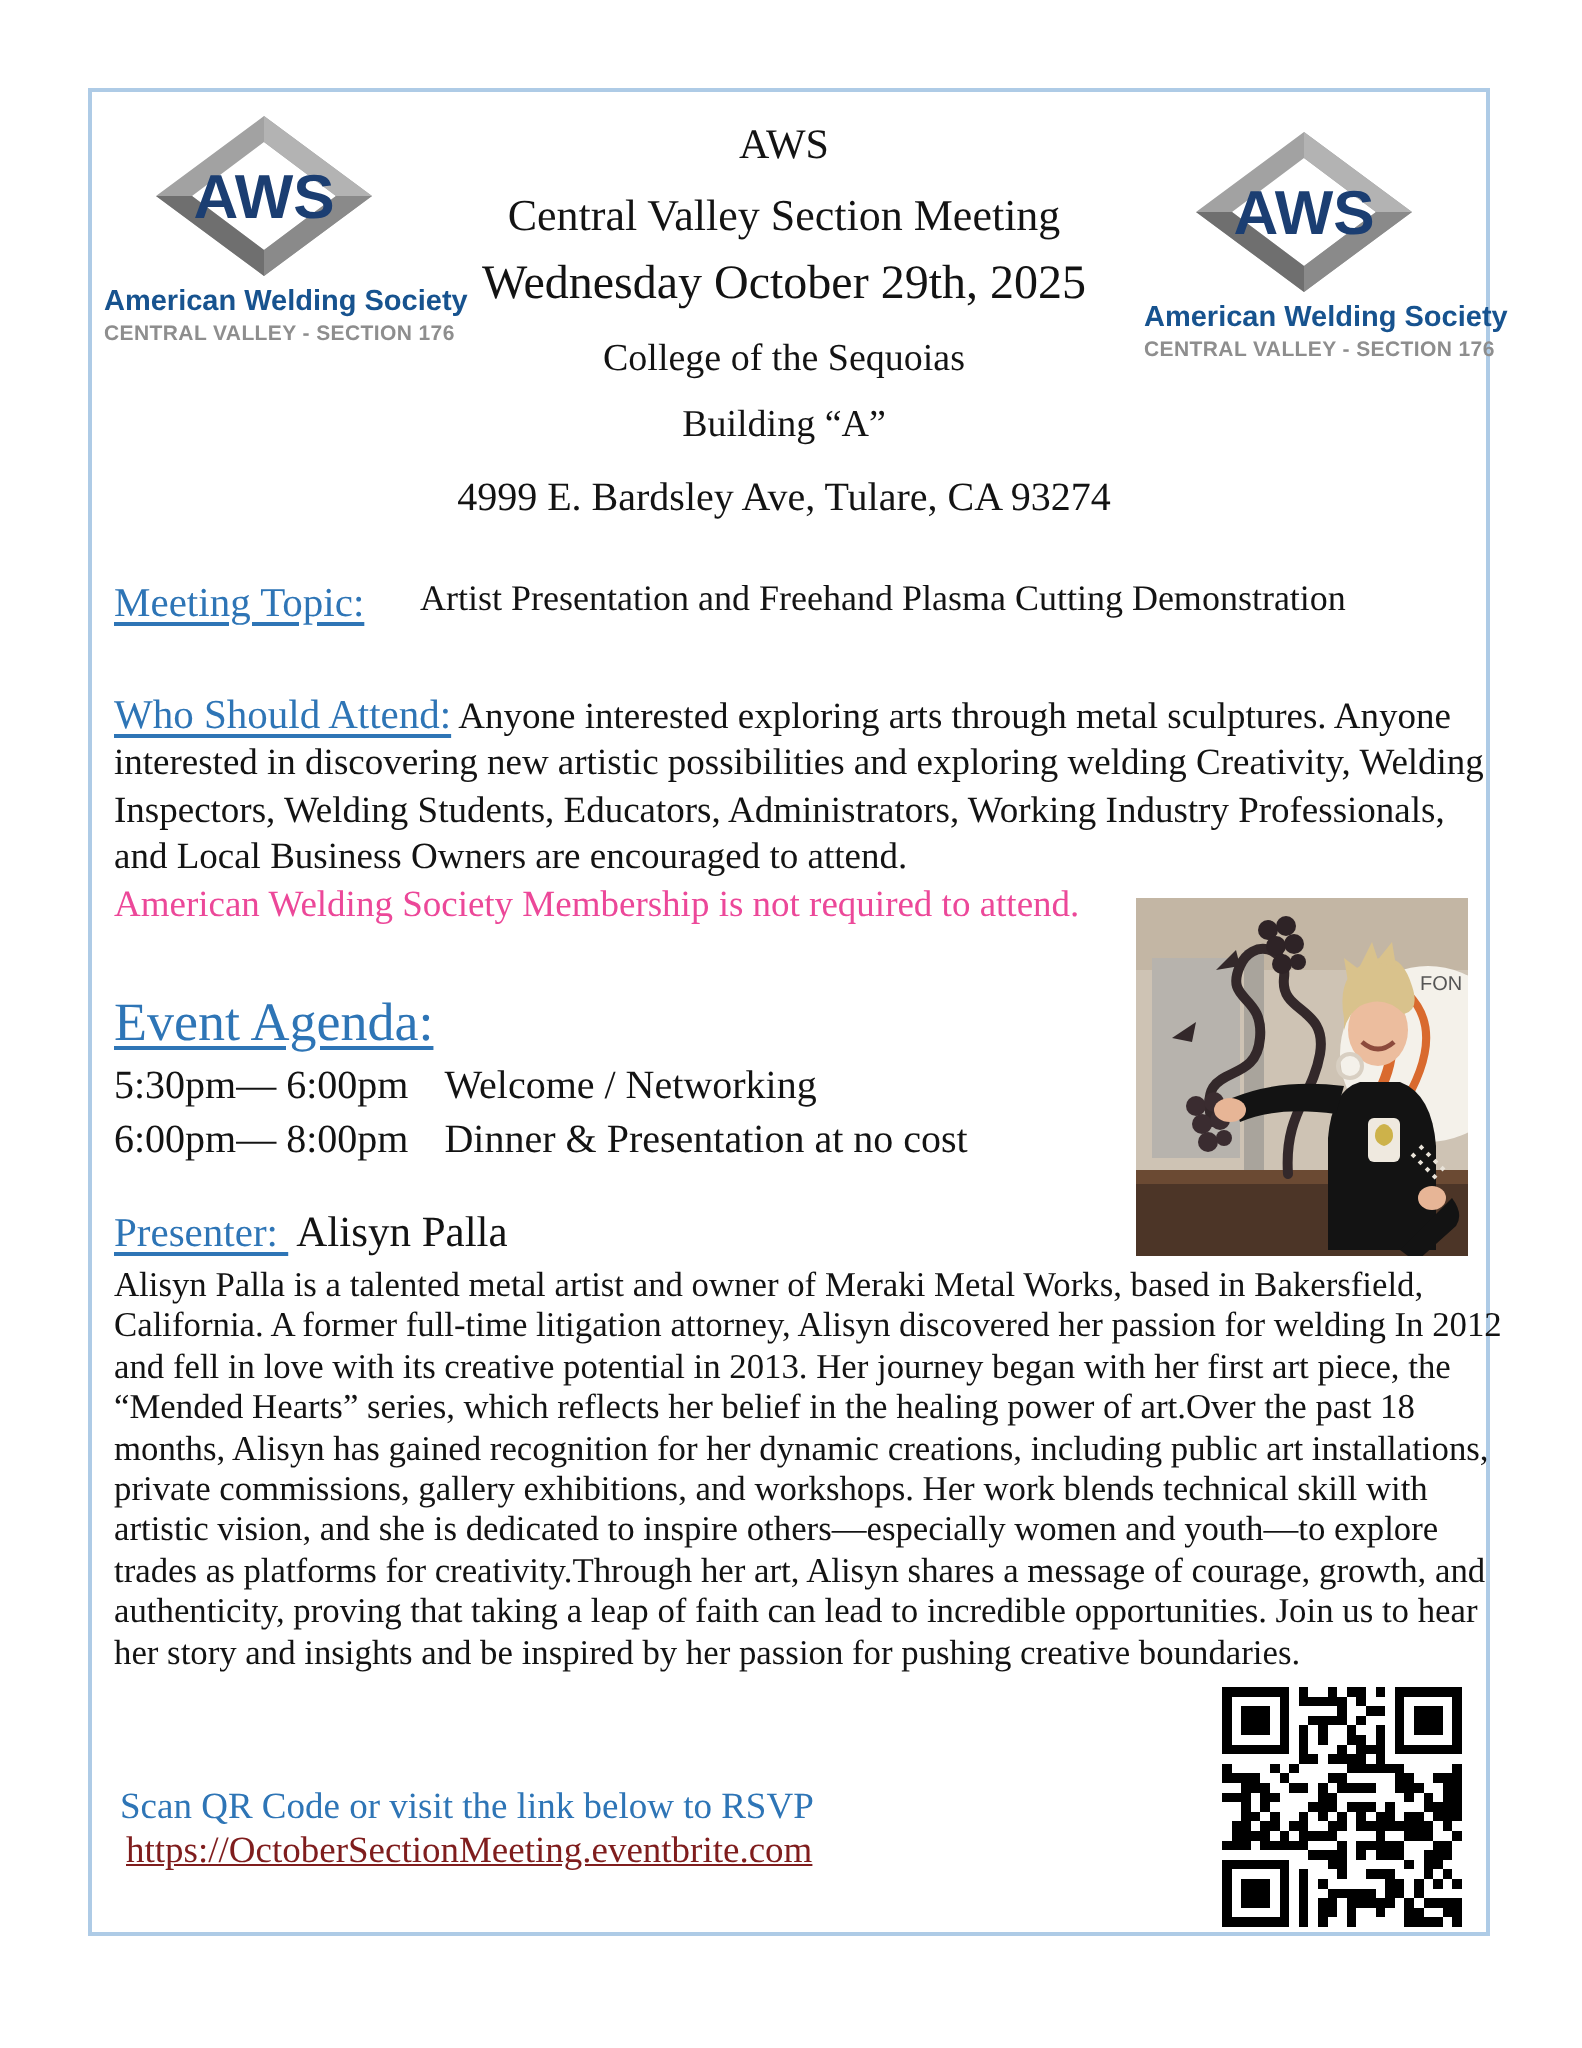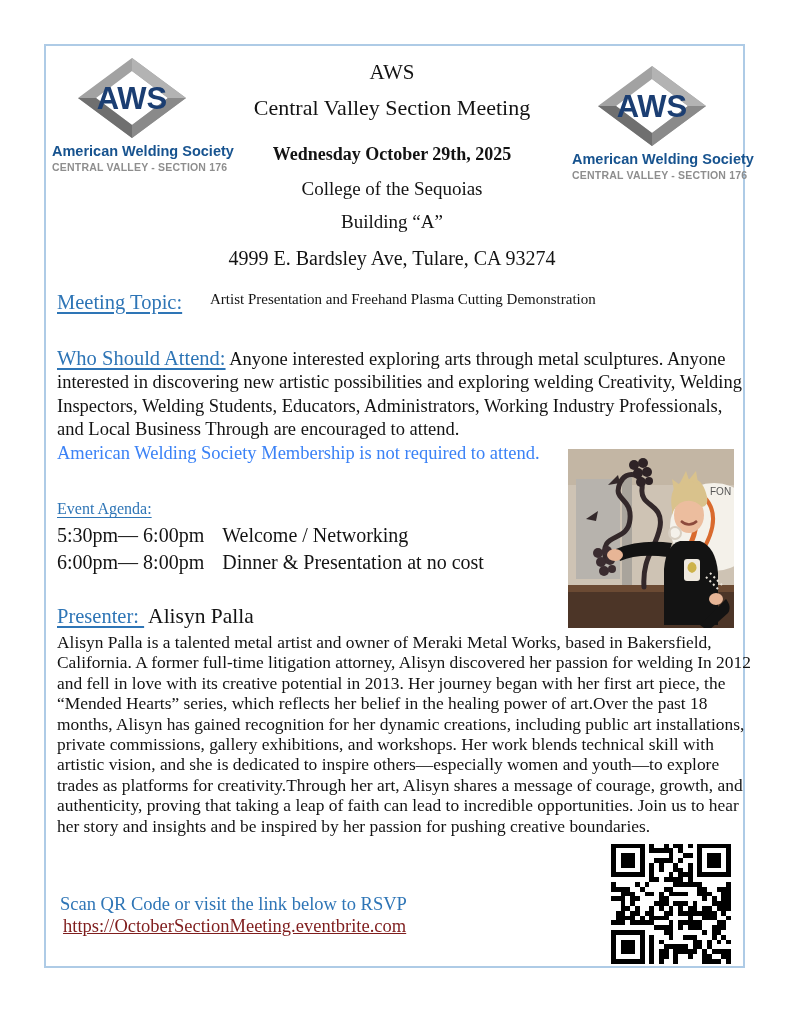--- a/index.html
+++ b/index.html
@@ -18,44 +18,44 @@
   .logo-right { left:572px; top:64px; }
   .logo svg { display:block; margin:0 auto; }
   .logo .org     { color:#17538f; font-weight:bold; font-size:14.5px; margin-top:3px; white-space:nowrap; }
   .logo .section { color:#8e8e8e; font-weight:bold; font-size:10.5px; margin-top:2px; white-space:nowrap; letter-spacing:.2px; }
 
   
   .header-text { position:absolute; left:192px; top:60px; width:400px; text-align:center; }
   .header-text div { white-space:nowrap; }
   .ht-1 { font-size:21px; }
   .ht-2 { font-size:22px; margin-top:10px; }
-  .ht-3 { font-size:18px; margin-top:23px;font-weight:bold; }
+  .ht-3 { font-size:24px; margin-top:8px; }
   .ht-4 { font-size:19px; margin-top:13px; }
   .ht-5 { font-size:19px; margin-top:11px; }
   .ht-6 { font-size:20px; margin-top:14px; }
 
   .blue-label { color:#2e75b6; text-decoration:underline; text-underline-offset:3px; }
 
   
   .topic { position:absolute; left:57px; top:281px; width:665px; display:flex; align-items:flex-end; }
   .topic .blue-label { flex:0 0 153px; font-size:20.5px; line-height:29px; white-space:nowrap; }
-  .topic-text { font-size:15px; line-height:36px; }
+  .topic-text { font-size:18px; line-height:36px; }
 
   
   .attend { position:absolute; left:57px; top:347px; width:694px; font-size:18.5px; line-height:23.4px; }
   .attend .blue-label { font-size:20.5px; }
-  .membership { color:#3b82f6; }
+  .membership { color:#ec4899; }
 
   
   .photo { position:absolute; left:568px; top:449px; width:166px; height:125px; }
   .photo svg { display:block; }
 
   
   .agenda { position:absolute; left:57px; top:496px; font-size:20px; }
-  .agenda .blue-label { font-size:16px; }
+  .agenda .blue-label { font-size:27px; }
   .agenda-row { margin-top:4.5px; white-space:nowrap; }
   .agenda-row .act { margin-left:13px; }
 
   
   .presenter { position:absolute; left:57px; top:604px; width:697px; }
   .presenter-head { font-size:20.5px; }
   .presenter-head .blue-label { margin-right:4px; }
   .presenter-name { font-size:21.5px; }
   .bio { margin-top:3px; font-size:17.4px; line-height:20.4px; text-align:left; }
 
@@ -105,21 +105,21 @@
     <div class="ht-5">Building “A”</div>
     <div class="ht-6">4999 E. Bardsley Ave, Tulare, CA 93274</div>
   </div>
 
   <div class="topic">
     <span class="blue-label">Meeting Topic:</span>
     <span class="topic-text">Artist Presentation and Freehand Plasma Cutting Demonstration</span>
   </div>
 
   <div class="attend">
-    <span class="blue-label">Who Should Attend:</span><span> Anyone interested exploring arts through metal sculptures. </span><span>Anyone interested in discovering new artistic possibilities and exploring welding Creativity, Welding Inspectors, Welding Students, Educators, Administrators, Working Industry Professionals, and Local Business Through are encouraged to attend.</span>
+    <span class="blue-label">Who Should Attend:</span><span> Anyone interested exploring arts through metal sculptures. </span><span>Anyone interested in discovering new artistic possibilities and exploring welding Creativity, Welding Inspectors, Welding Students, Educators, Administrators, Working Industry Professionals, and Local Business Owners are encouraged to attend.</span>
     <div class="membership">American  Welding Society Membership is not required to attend.</div>
   </div>
 
   <div class="photo">
     <svg width="166" height="179" viewBox="0 0 166 179">
       <rect x="0" y="0" width="166" height="179" fill="#cec3b4"></rect>
       <rect x="0" y="0" width="166" height="36" fill="#c3b6a4"></rect>
       <rect x="8" y="30" width="44" height="100" fill="#b7b3ad"></rect>
       <rect x="54" y="26" width="10" height="110" fill="#a9a49c"></rect>
       <rect x="0" y="140" width="166" height="39" fill="#4c3527"></rect>

